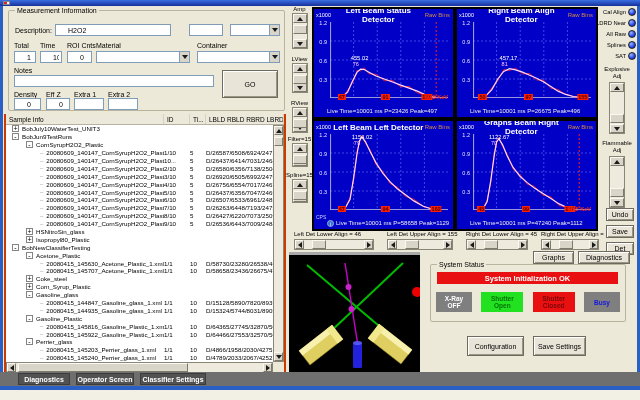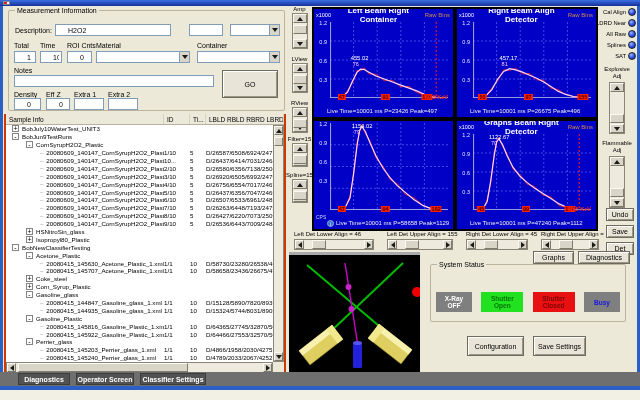--- a/index.html
+++ b/index.html
@@ -536,21 +536,21 @@
             <i class="tri tdn"></i>
           </div>
         </div>
       </div>
     </div>
 
   <div id="plots">
     <div class="plot">
         <div class="ptitle">
        <span class="pscale">x1000</span>
-       <span class="ptext">Left Beam Right Container</span>
+       <span class="ptext">Left Beam Status Detector</span>
        <span class="pmode">Raw Bins</span>
      </div>
      <div class="pbody">
        <span class="ytick" style="top:0px">1.2</span>
           <span class="ytick" style="top:19px">0.9</span>
           <span class="ytick" style="top:38px">0.6</span>
           <span class="ytick" style="top:57px">0.3</span>
        <div class="cwrap">
          <svg viewBox="0 0 100 100" preserveAspectRatio="none">
            <line class="gridl" x1="20" y1="0" x2="20" y2="100"></line>
@@ -615,20 +615,25 @@
               <span class="a2">81</span>
          </div>
 
        </div>
        <div class="pstatus">
          <span>Live Time=10001 ms  P=26675 Peak=496</span>
        </div>
      </div>
       </div>
     <div class="plot">
+        <div class="ptitle">
+       <span class="pscale">x1000</span>
+       <span class="ptext">Left Beam Left Detector</span>
+       <span class="pmode">Raw Bins</span>
+     </div>
      <div class="pbody">
        <span class="ytick" style="top:0px">1.2</span>
           <span class="ytick" style="top:19px">0.9</span>
           <span class="ytick" style="top:38px">0.6</span>
           <span class="ytick" style="top:57px">0.3</span>
        <div class="cwrap">
          <svg viewBox="0 0 100 100" preserveAspectRatio="none">
            <line class="gridl" x1="20" y1="0" x2="20" y2="100"></line>
               <line class="gridl" x1="40" y1="0" x2="40" y2="100"></line>
               <line class="gridl" x1="60" y1="0" x2="60" y2="100"></line>
@@ -837,20 +842,21 @@
       <circle cx="128" cy="37" r="5" fill="#ee0000"></circle>
     </svg>
   </div>
 
   <div id="syspanel">
     <button class="xpbtn" style="left:113px;top:3px;width:41px;height:13px;">Graphs</button>
     <button class="xpbtn" style="left:158px;top:3px;width:52px;height:13px;">Diagnostics</button>
     <div id="sysgroup" class="grpbox">
       <span class="grplegend">System Status</span>
     </div>
+    <div id="sysbanner" style="background: rgb(232, 16, 16);">System Initialization OK</div>
     <div id="indicators">
         <span class="ind" style="background: rgb(127, 127, 127); color: rgb(255, 255, 255); width: 36px;">X-Ray OFF</span>
         <span class="ind" style="background: rgb(33, 225, 33); color: rgb(7, 116, 7); width: 42px;">Shutter Open</span>
         <span class="ind" style="background: rgb(232, 16, 16); color: rgb(124, 6, 6); width: 42px;">Shutter Closed</span>
         <span class="ind" style="background: rgb(127, 127, 127); color: rgb(21, 21, 224); width: 36px;">Busy</span>
       </div>
     <button class="xpbtn" style="left:47px;top:88px;width:57px;height:20px;">Configuration</button>
     <button class="xpbtn" style="left:113px;top:88px;width:53px;height:20px;">Save Settings</button>
   </div>
 

